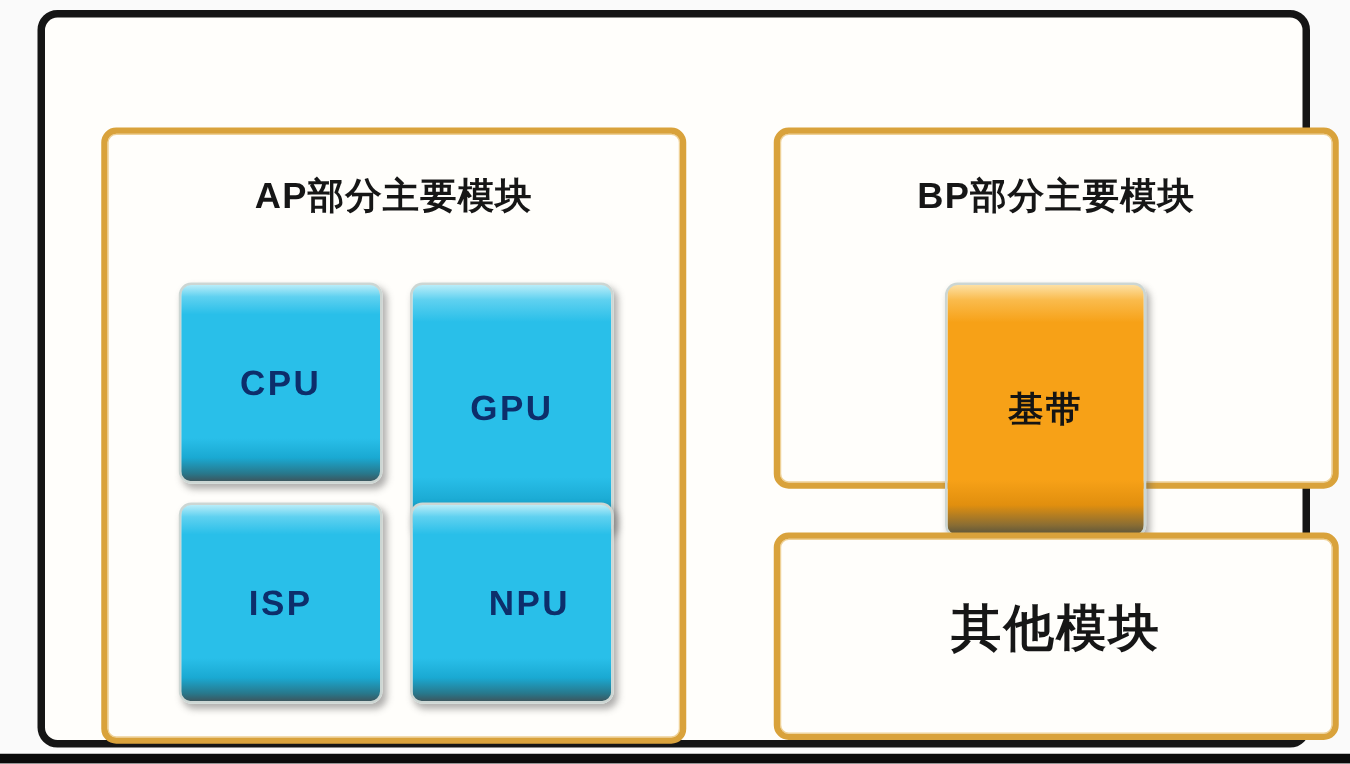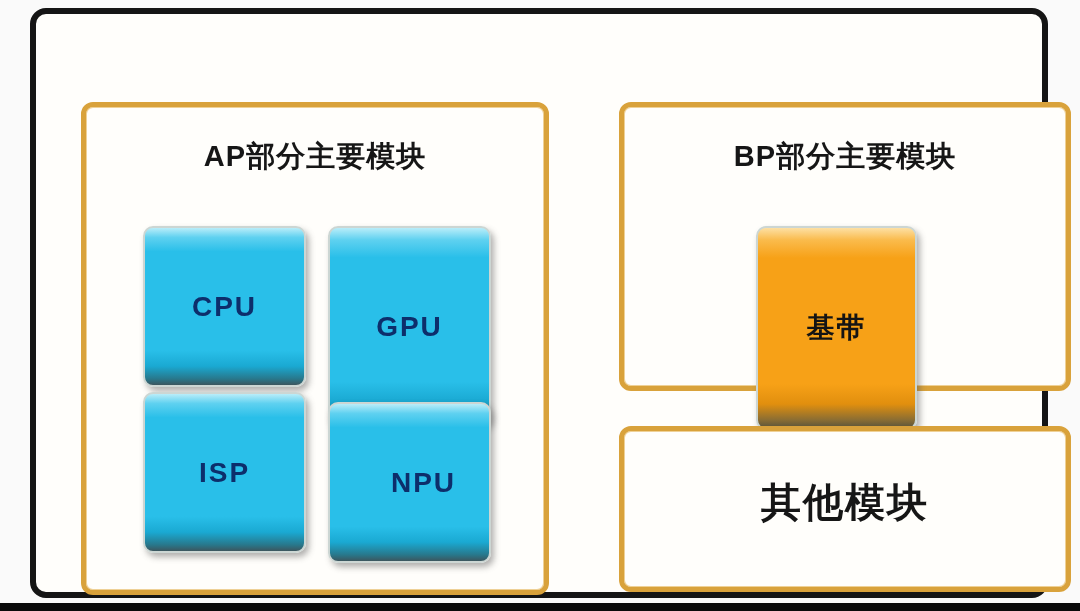--- a/index.html
+++ b/index.html
@@ -96,21 +96,21 @@
       #29bfe9 78%, #1aa9d2 88%, #28788c 96%, #3c565e 100%);
   }
   .module.orange {
     color: #141414;
     background: linear-gradient(180deg,
       #fde0a4 0%, #fabb4c 6%, #f7a117 15%,
       #f7a117 78%, #e18f0e 88%, #8a6d33 96%, #57533c 100%);
   }
   .mod-cpu      { left: 57px;  top: 79px;  width: 163px; height: 161px; }
   .mod-gpu      { left: 242px; top: 79px;  width: 163px; height: 201px; }
-  .mod-isp      { left: 57px;  top: 245px; width: 163px; height: 161px; }
+  .mod-isp      { left: 57px;  top: 255px; width: 163px; height: 161px; }
   .mod-npu      { left: 242px; top: 255px; width: 163px; height: 161px; padding-left: 28px; }
   .mod-baseband { left: 132px; top: 79px;  width: 161px; height: 204px; }
   
   .bottom-bar {
     position: absolute;
     left: 0;
     top: 603px;
     width: 1080px;
     height: 8px;
     background: #0a0a0a;

